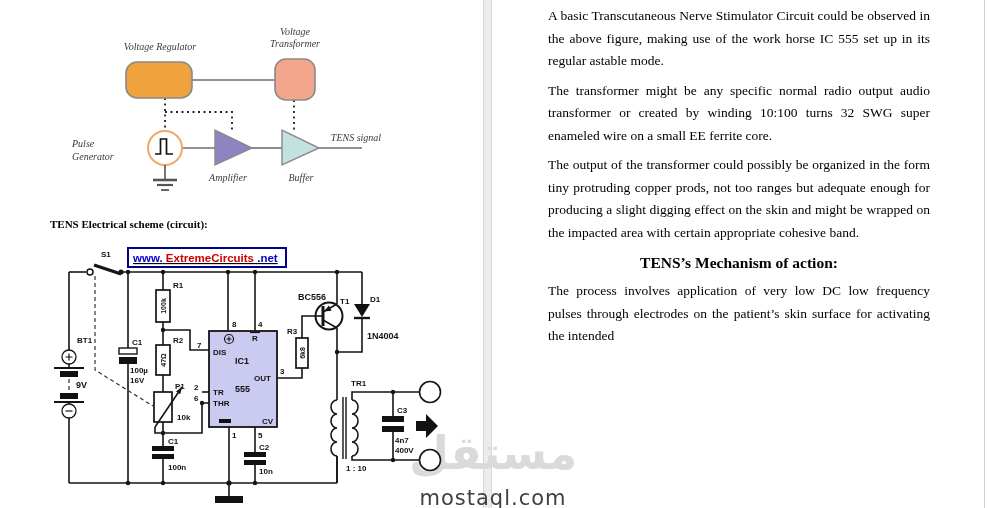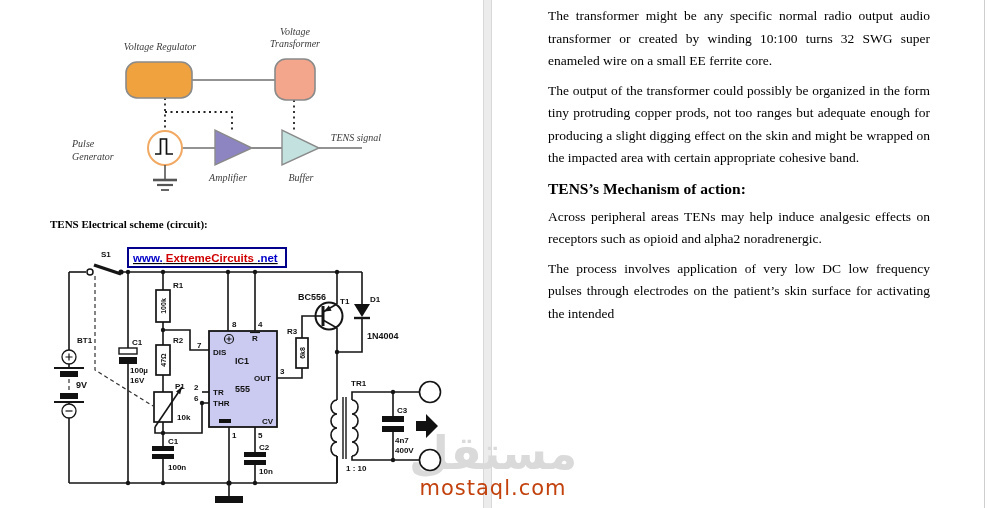--- a/index.html
+++ b/index.html
@@ -4,28 +4,28 @@
 <style>
   html,body{margin:0;padding:0;background:#ffffff;}
   body{width:988px;height:508px;position:relative;overflow:hidden;
        font-family:"Liberation Serif",serif;color:#000;}
   .divider{position:absolute;left:483px;top:0;width:7px;height:508px;
            background:#ececec;border-left:1px solid #d8d8d8;border-right:1px solid #d8d8d8;z-index:1;}
   .page-right-edge{position:absolute;left:984px;top:0;width:1px;height:508px;background:#cfcfcf;z-index:1;}
   .watermark{position:absolute;left:403px;top:430px;width:180px;text-align:center;z-index:2;
              color:#dadada;font-family:"DejaVu Sans",sans-serif;line-height:1;pointer-events:none;}
   .watermark .ar{font-size:46px;font-weight:bold;}
-  .watermark .lat{font-size:21px;letter-spacing:1px;color:#c2410c;margin-top:2px;}
+  .watermark .lat{font-size:21px;letter-spacing:1px;color:#404040;margin-top:12px;}
   .fig-svg{position:absolute;left:55px;top:8px;z-index:3;}
   .scheme-heading{position:absolute;left:50px;top:218px;font-size:11px;font-weight:bold;z-index:3;}
   .circuit-svg{position:absolute;left:40px;top:240px;z-index:3;}
   .article{position:absolute;left:548px;top:0;width:382px;z-index:4;}
   .article p{font-size:13.5px;line-height:22.5px;text-align:justify;margin:0 0 7px 0;}
   .article p:first-child{margin-top:5px;}
-  .article h2{font-size:15.5px;font-weight:bold;margin:10px 0 8px 0;text-align:left;}
+  .article h2{font-size:15.5px;font-weight:bold;margin:10px 0 8px 0;text-align:center;}
   
   .fig-label{font-family:"Liberation Serif",serif;font-style:italic;fill:#3b3b3b;font-size:10px;}
   .sch-label{font-family:"Liberation Sans",sans-serif;font-weight:bold;fill:#111;font-size:8px;}
   .sch-label-lg{font-family:"Liberation Sans",sans-serif;font-weight:bold;fill:#111;font-size:9px;}
   .sch-rot{font-family:"Liberation Sans",sans-serif;font-weight:bold;fill:#111;font-size:7px;text-anchor:middle;}
   .site-text{font-family:"Liberation Sans",sans-serif;font-weight:bold;font-size:11.5px;text-decoration:underline;}
 </style>
 </head>
 <body>
 
@@ -276,18 +276,18 @@
   <text class="sch-label" x="218" y="87">4</text>
   <text class="sch-label" x="157" y="108">7</text>
   <text class="sch-label" x="154" y="150">2</text>
   <text class="sch-label" x="154" y="161">6</text>
   <text class="sch-label" x="240" y="134">3</text>
   <text class="sch-label" x="192" y="198">1</text>
   <text class="sch-label" x="218" y="198">5</text>
 </svg>
 
 <div class="article">
+  <p>A basic Transcutaneous Nerve Stimulator Circuit could be observed in the above figure, making use of the work horse IC 555 set up in its regular astable mode.</p>
   <p>The transformer might be any specific normal radio output audio transformer or created by winding 10:100 turns 32 SWG super enameled wire on a small EE ferrite core.</p>
   <p>The output of the transformer could possibly be organized in the form tiny protruding copper prods, not too ranges but adequate enough for producing a slight digging effect on the skin and might be wrapped on the impacted area with certain appropriate cohesive band.</p>
   <h2>TENS’s Mechanism of action:</h2>
-  <p>Across peripheral areas TENs may help induce analgesic effects on receptors such as opioid and alpha2 noradrenergic.</p>
   <p>The process involves application of very low DC low frequency pulses through electrodes on the patient’s skin surface for activating the intended</p>
 </div>
 
 </body></html>

